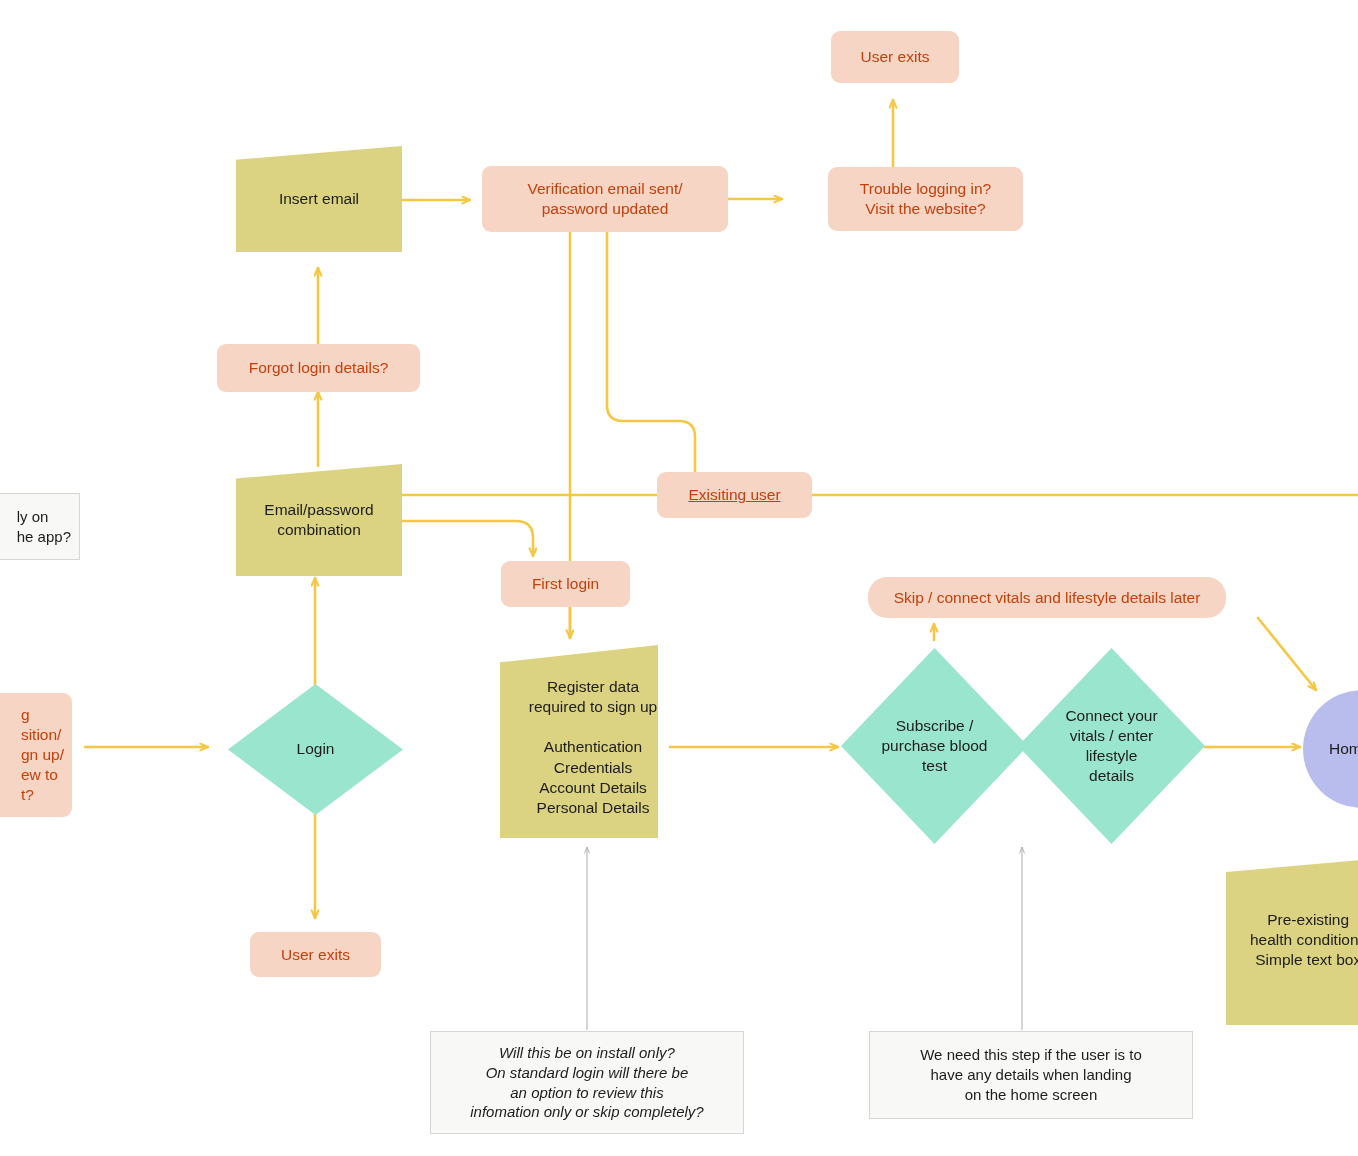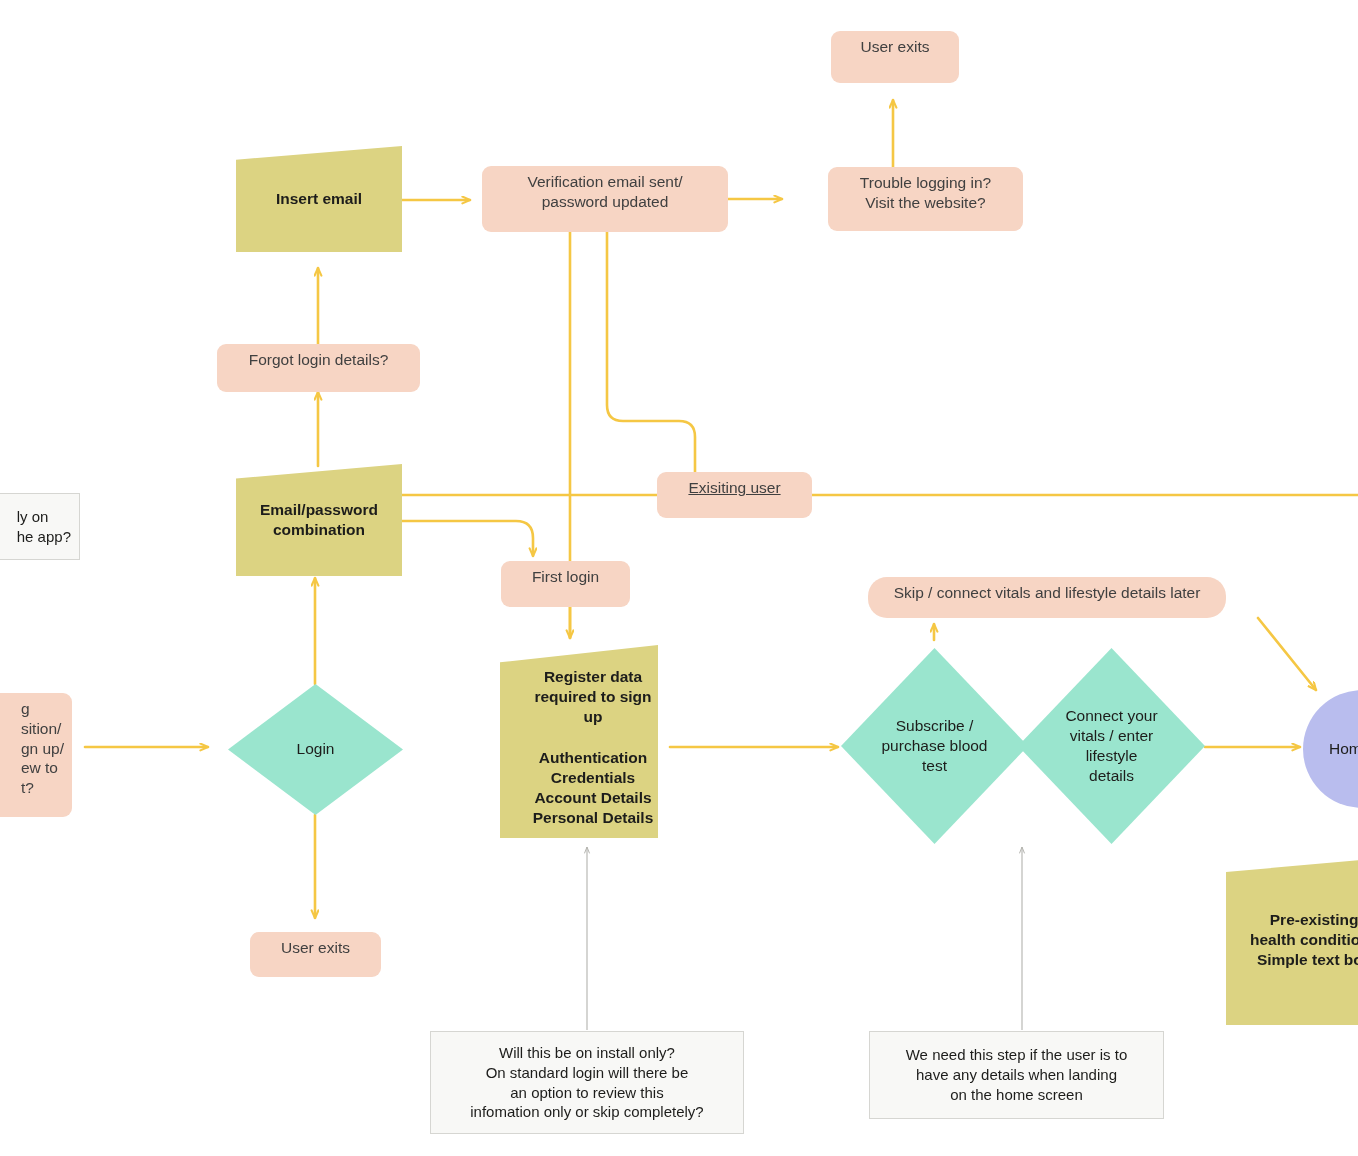--- a/index.html
+++ b/index.html
@@ -23,23 +23,24 @@
     left: 0;
     top: 0;
     width: 1358px;
     height: 1156px;
     pointer-events: none;
   }
   .node {
     position: absolute;
     box-sizing: border-box;
     display: flex;
+    align-items: center;
     justify-content: center;
     text-align: center;
-    color: #404040;
+    color: #c2410c;
     font-size: 15.5px;
     line-height: 1.28;
     white-space: pre-line;
   }
   .pill {
     background: #f7d5c4;
     border-radius: 9px;
     padding: 6px 10px;
   }
   .diamond-wrap {
@@ -62,21 +63,21 @@
     align-items: center;
     justify-content: center;
     text-align: center;
     font-size: 15.5px;
     line-height: 1.3;
     color: #1d1d1b;
     white-space: pre-line;
     box-sizing: border-box;
     padding: 0 12%;
   }
-  .skew-wrap { position: absolute; font-weight: bold; }
+  .skew-wrap { position: absolute; }
   .skew-shape {
     position: absolute;
     left: 0; top: 0;
     width: 100%; height: 100%;
     background: #dcd382;
   }
   .skew-label {
     position: absolute;
     left: 0; top: 0;
     width: 100%; height: 100%;
@@ -277,26 +278,26 @@
   <div class="circle-wrap" style="left:1303px; top:690px; width:118px; height:118px;">
     <div class="circle-shape"></div>
     <div class="circle-label" style="justify-content:flex-start; padding-left:26px;">Home</div>
   </div>
 
   <div class="note" style="left:-72px; top:493px; width:152px; height:67px; justify-content:flex-end; text-align:left; padding-right:8px;">
     <span>ly on
 he app?</span>
   </div>
 
-  <div class="note" style="left:430px; top:1031px; width:314px; height:103px;">
+  <div class="note" style="left:430px; top:1031px; width:314px; height:103px;font-style:italic;">
     <span>Will this be on install only?
 On standard login will there be
 an option to review this
 infomation only or skip completely?</span>
   </div>
 
-  <div class="note" style="left:869px; top:1031px; width:295px; height:88px;">
+  <div class="note" style="left:869px; top:1031px; width:324px; height:88px;">
     <span>We need this step if the user is to
 have any details when landing
 on the home screen</span>
   </div>
 
 </div>
 
 </body></html>

